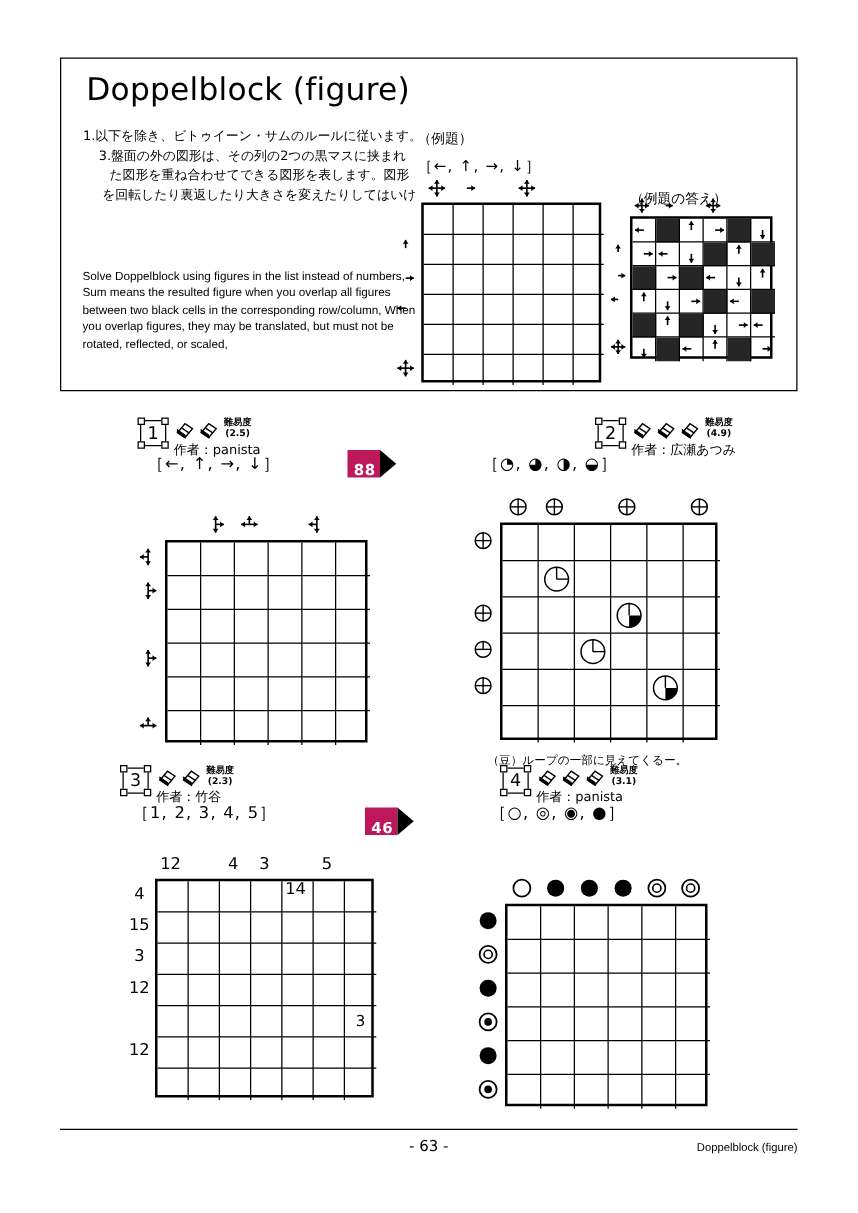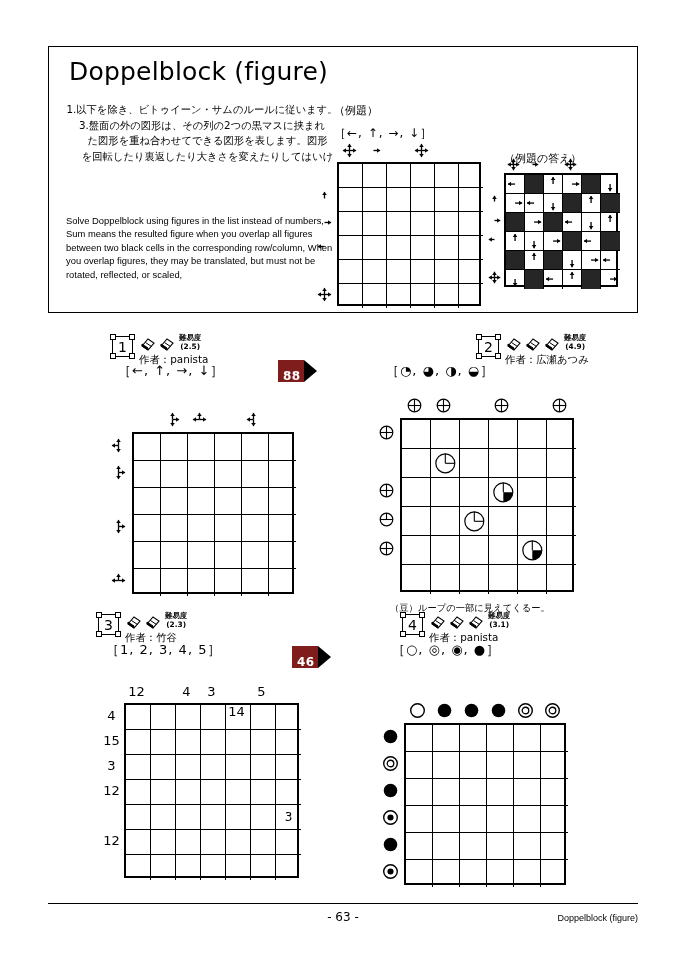--- a/index.html
+++ b/index.html
@@ -100,21 +100,21 @@
     font-family:"DejaVu Sans", sans-serif; white-space:nowrap; letter-spacing:1px;
   }
   .erasers{ position:absolute; display:flex; gap:2px; }
 
   
   .pagemark{
     position:absolute; height:22px;
     display:flex; align-items:center;
   }
   .pagemark .body{
-    background:#7f1d1d; color:#fff;
+    background:#be185d; color:#fff;
     font-size:12px; font-weight:bold;
     font-family:"DejaVu Sans", sans-serif;
     padding:12px 3px 2px 5px; height:22px;
     display:flex;align-items:center;
     letter-spacing:.5px;
   }
   .pagemark .tip{
     width:0;height:0;
     border-top:11px solid transparent;
     border-bottom:11px solid transparent;

